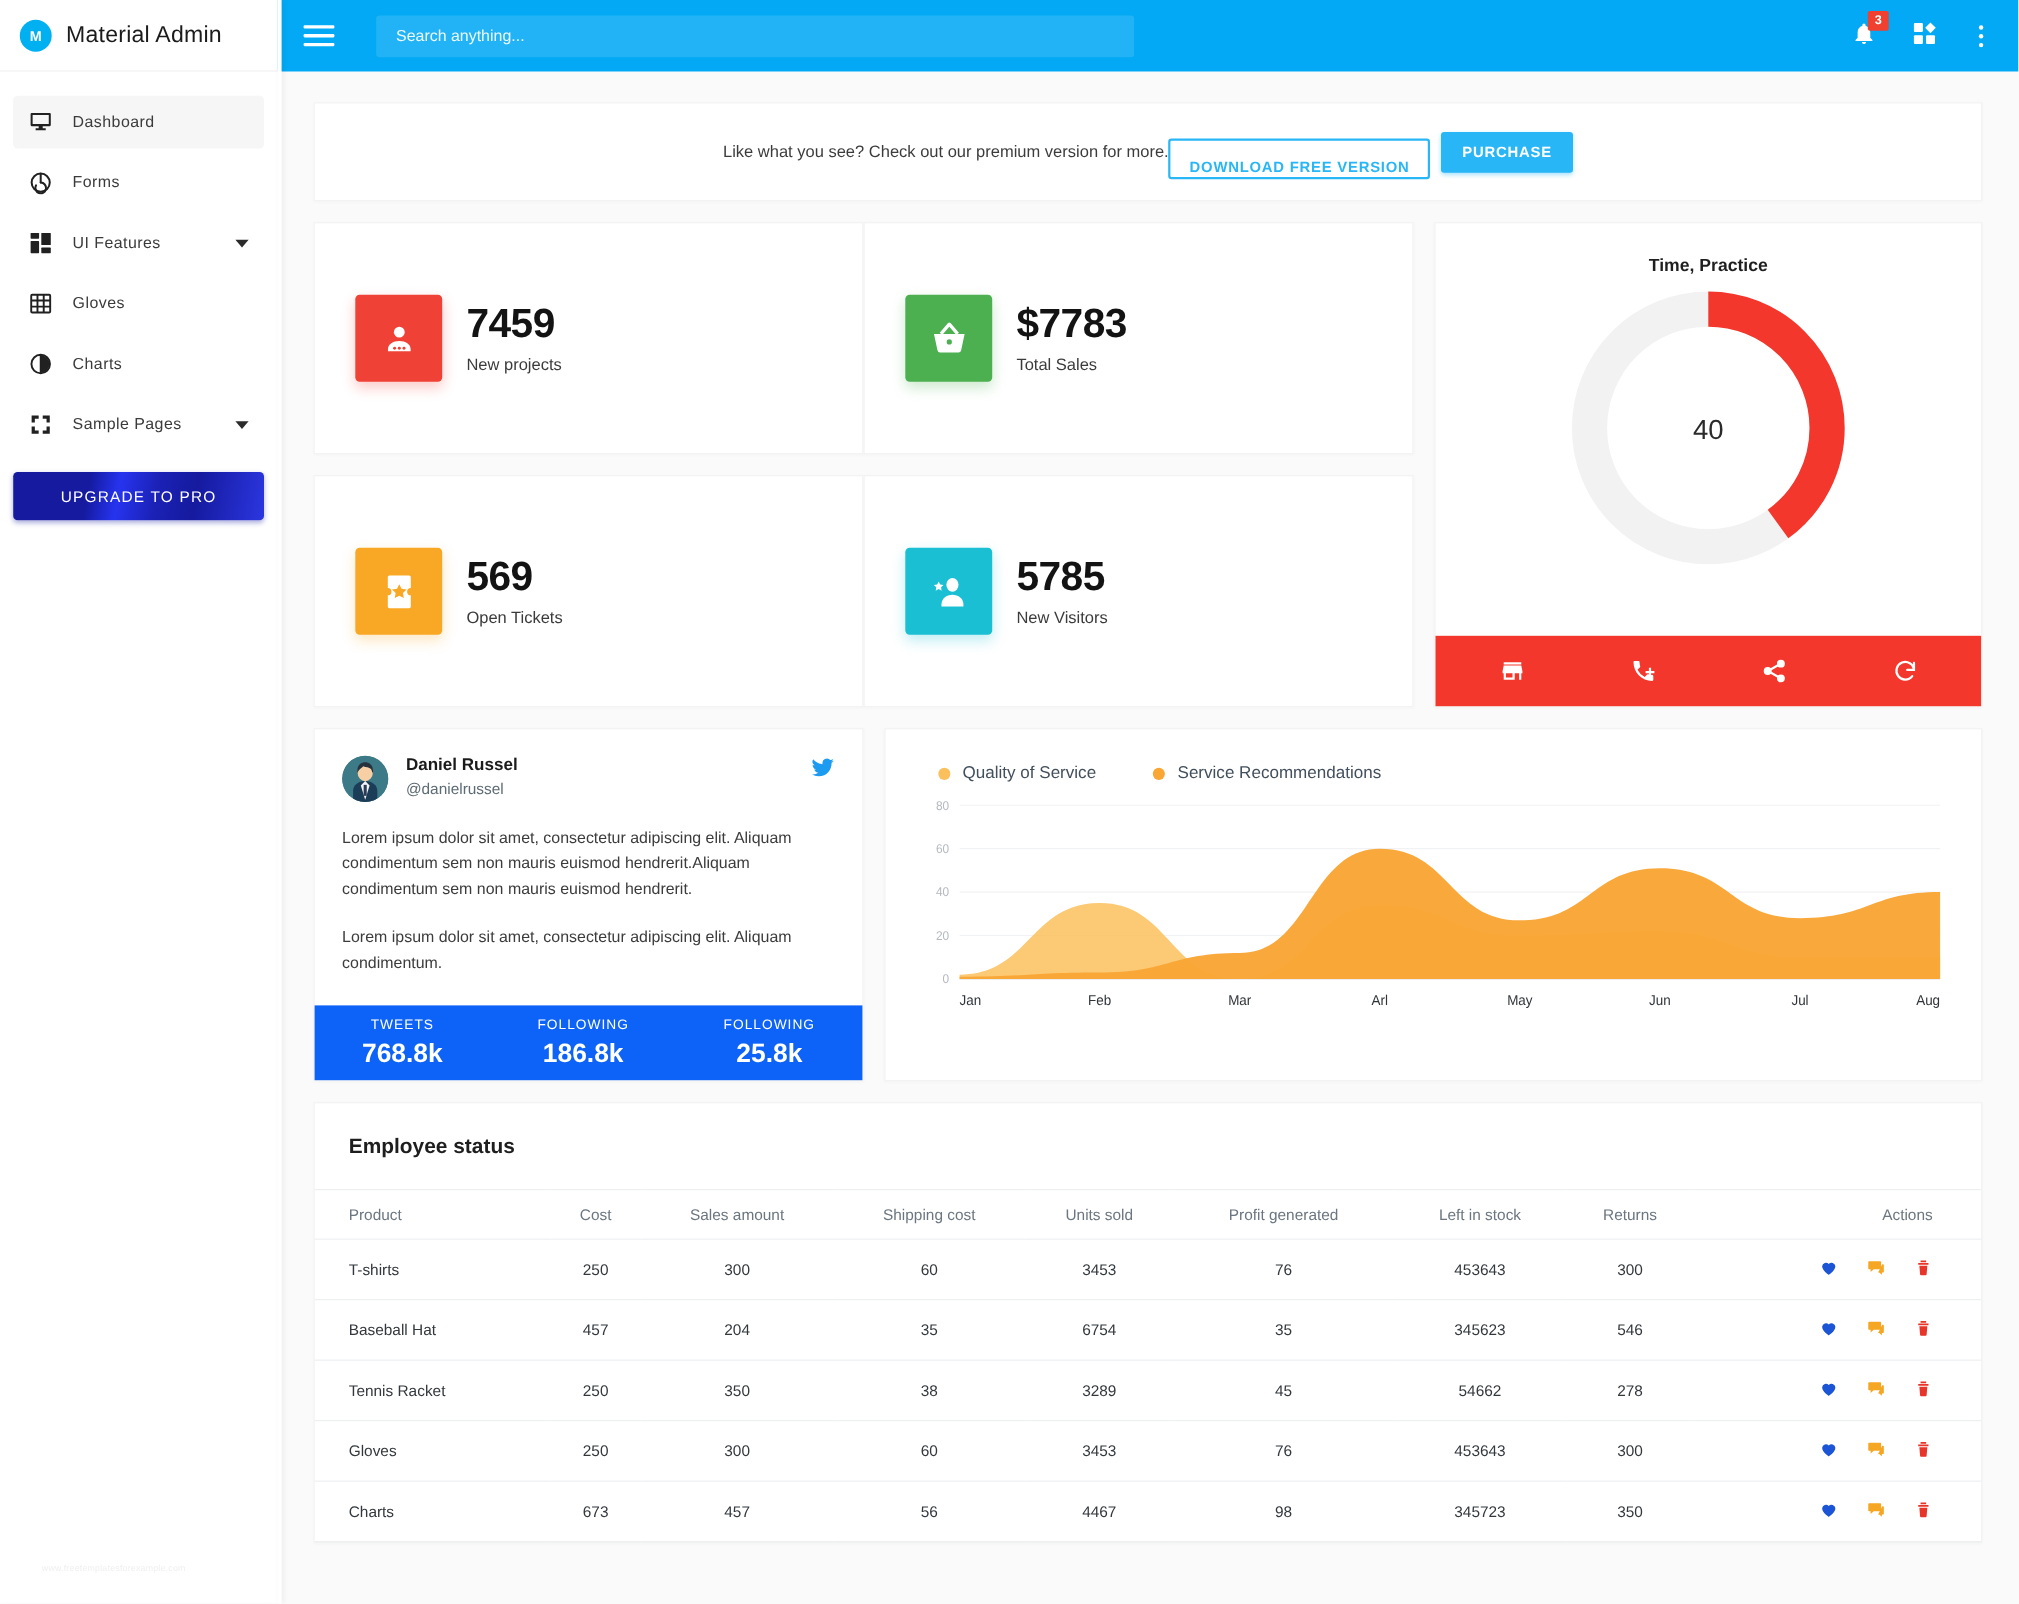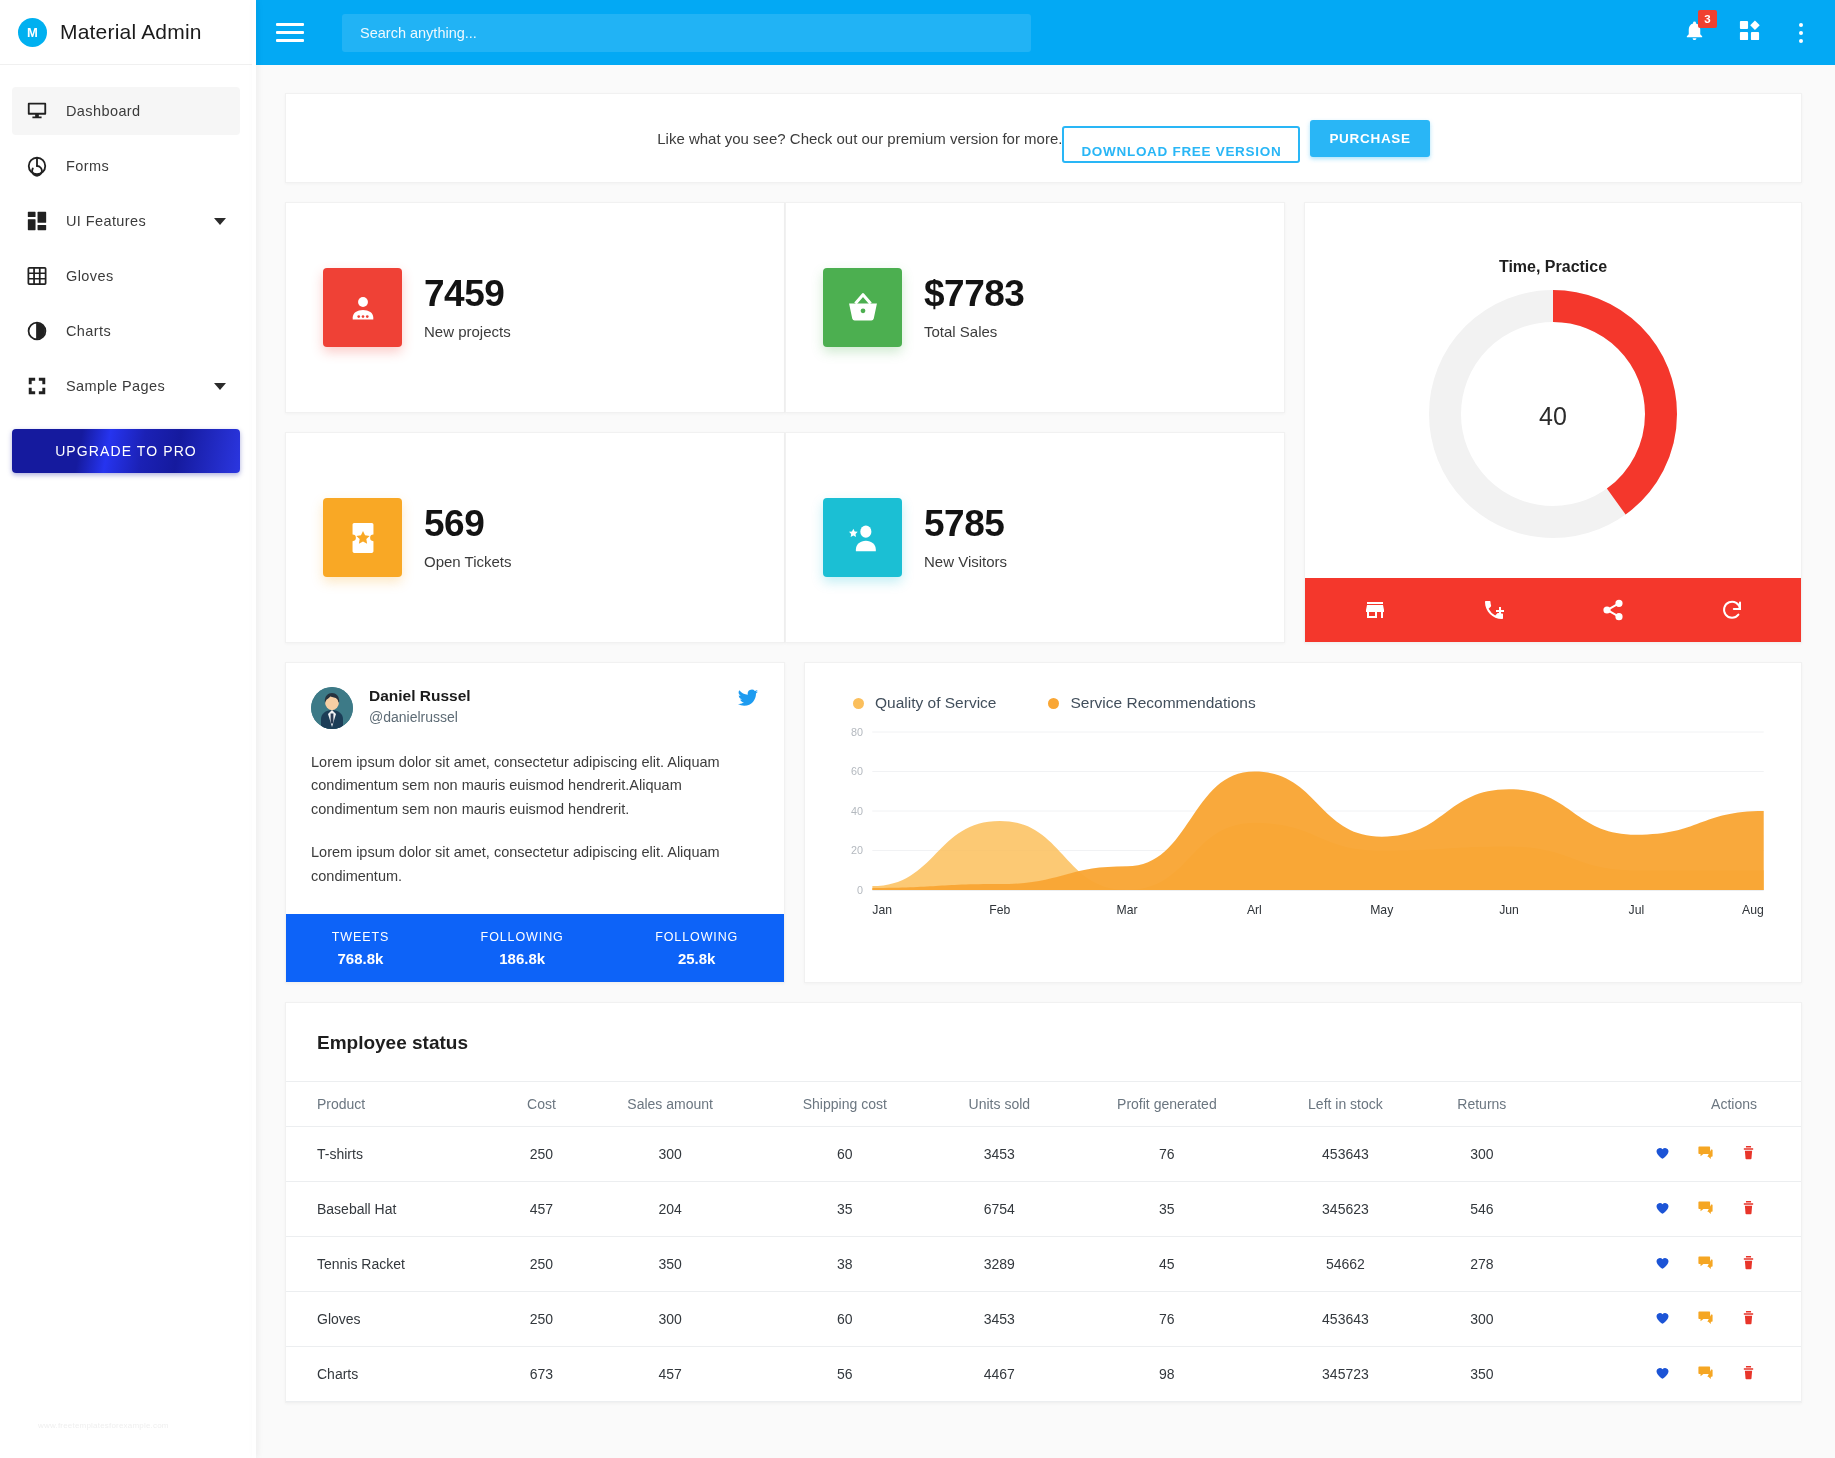--- a/index.html
+++ b/index.html
@@ -117,21 +117,21 @@
     width: 79px; height: 79px; border-radius: 4px; color: #fff;
     display: flex; align-items: center; justify-content: center; flex: none;
   }
   .stat-meta { margin-left: 22px; }
   .stat-value { font-size: 37px; font-weight: 700; color: #131313; line-height: 1.05; letter-spacing: -.5px; }
   .stat-label { font-size: 15px; color: #3b3b3b; margin-top: 10px; }
 
   
   .donut-card { flex: 1; display: flex; flex-direction: column; min-width: 0; }
   .donut-body { flex: 1; display: flex; flex-direction: column; align-items: center; padding-top: 30px; }
-  .donut-title { font-size: 16px; font-weight: 700; color: #1f1f1f; margin-top: 25px; }
+  .donut-title { font-size: 16px; font-weight: 700; color: #1f1f1f; }
   .donut-wrap { position: relative; margin-top: 12px; }
   .donut-center {
     position: absolute; inset: 0; display: flex; align-items: center; justify-content: center;
     font-size: 25px; color: #2b2b2b;
   }
   .donut-footer {
     height: 64px; background: #f4372c; display: flex; align-items: center;
     justify-content: space-around; padding: 0 10px;
   }
   .donut-footer .fi { color: #fff; cursor: pointer; display: block; }
@@ -149,21 +149,21 @@
   .tw-handle { font-size: 14px; color: #5d6b75; margin-top: 4px; }
   .tweet-body { padding: 22px 25px 0 25px; flex: 1; }
   .tweet-body p { font-size: 14.5px; line-height: 1.62; color: #3c3c3c; }
   .tweet-body p + p { margin-top: 20px; }
   .tweet-stats {
     background: #0d63f8; height: 68px; display: flex; align-items: center;
     justify-content: space-around; margin-top: 26px;
   }
   .tw-stat { text-align: center; color: #fff; cursor: pointer; }
   .tw-stat .k { font-size: 12.5px; letter-spacing: .9px; }
-  .tw-stat .v { font-size: 15px; font-weight: 700; margin-top: 6px; }
+  .tw-stat .v { font-size: 24px; font-weight: 700; margin-top: 6px; }
 
   
   .chart-card { flex: 1; min-width: 0; padding: 31px 26px 8px 26px; }
   .legend { display: flex; gap: 52px; padding-left: 22px; margin-bottom: 12px; }
   .legend-item { display: flex; align-items: center; gap: 11px; cursor: pointer; }
   .legend-dot { width: 11px; height: 11px; border-radius: 50%; display: block; }
   .legend-label { font-size: 15.5px; color: #424f5c; }
 
   
   .table-card { padding: 0; }

